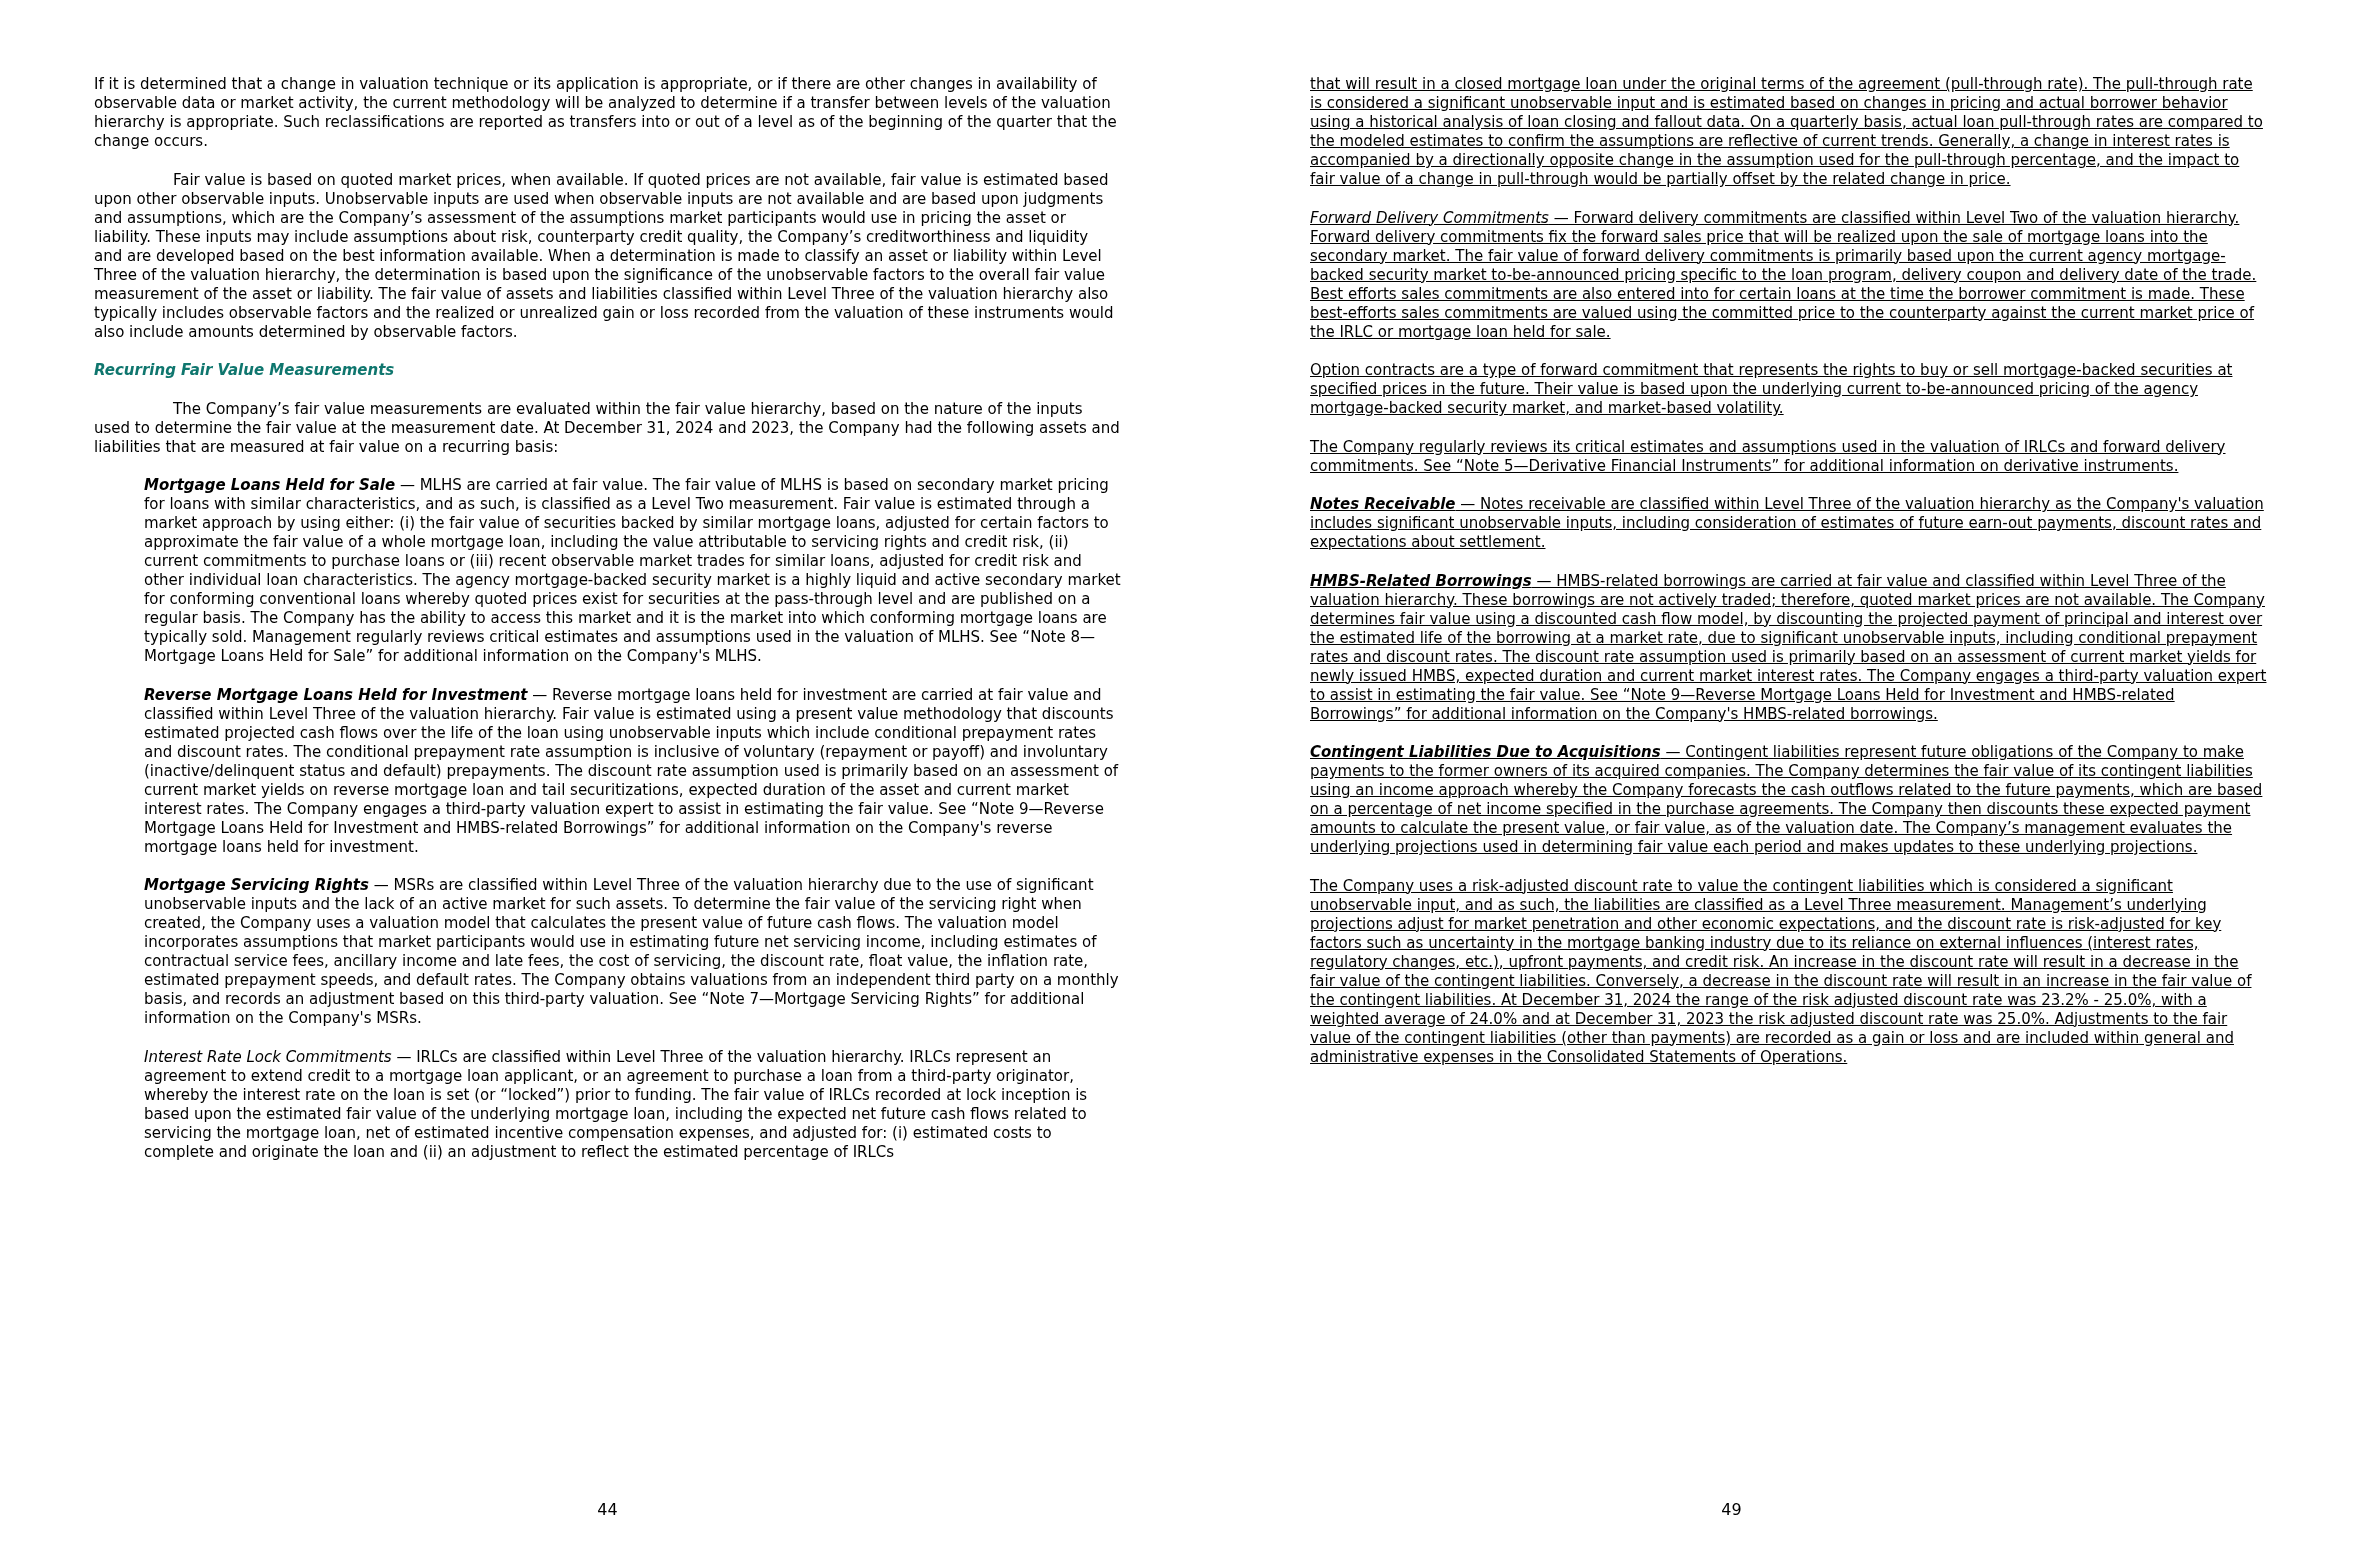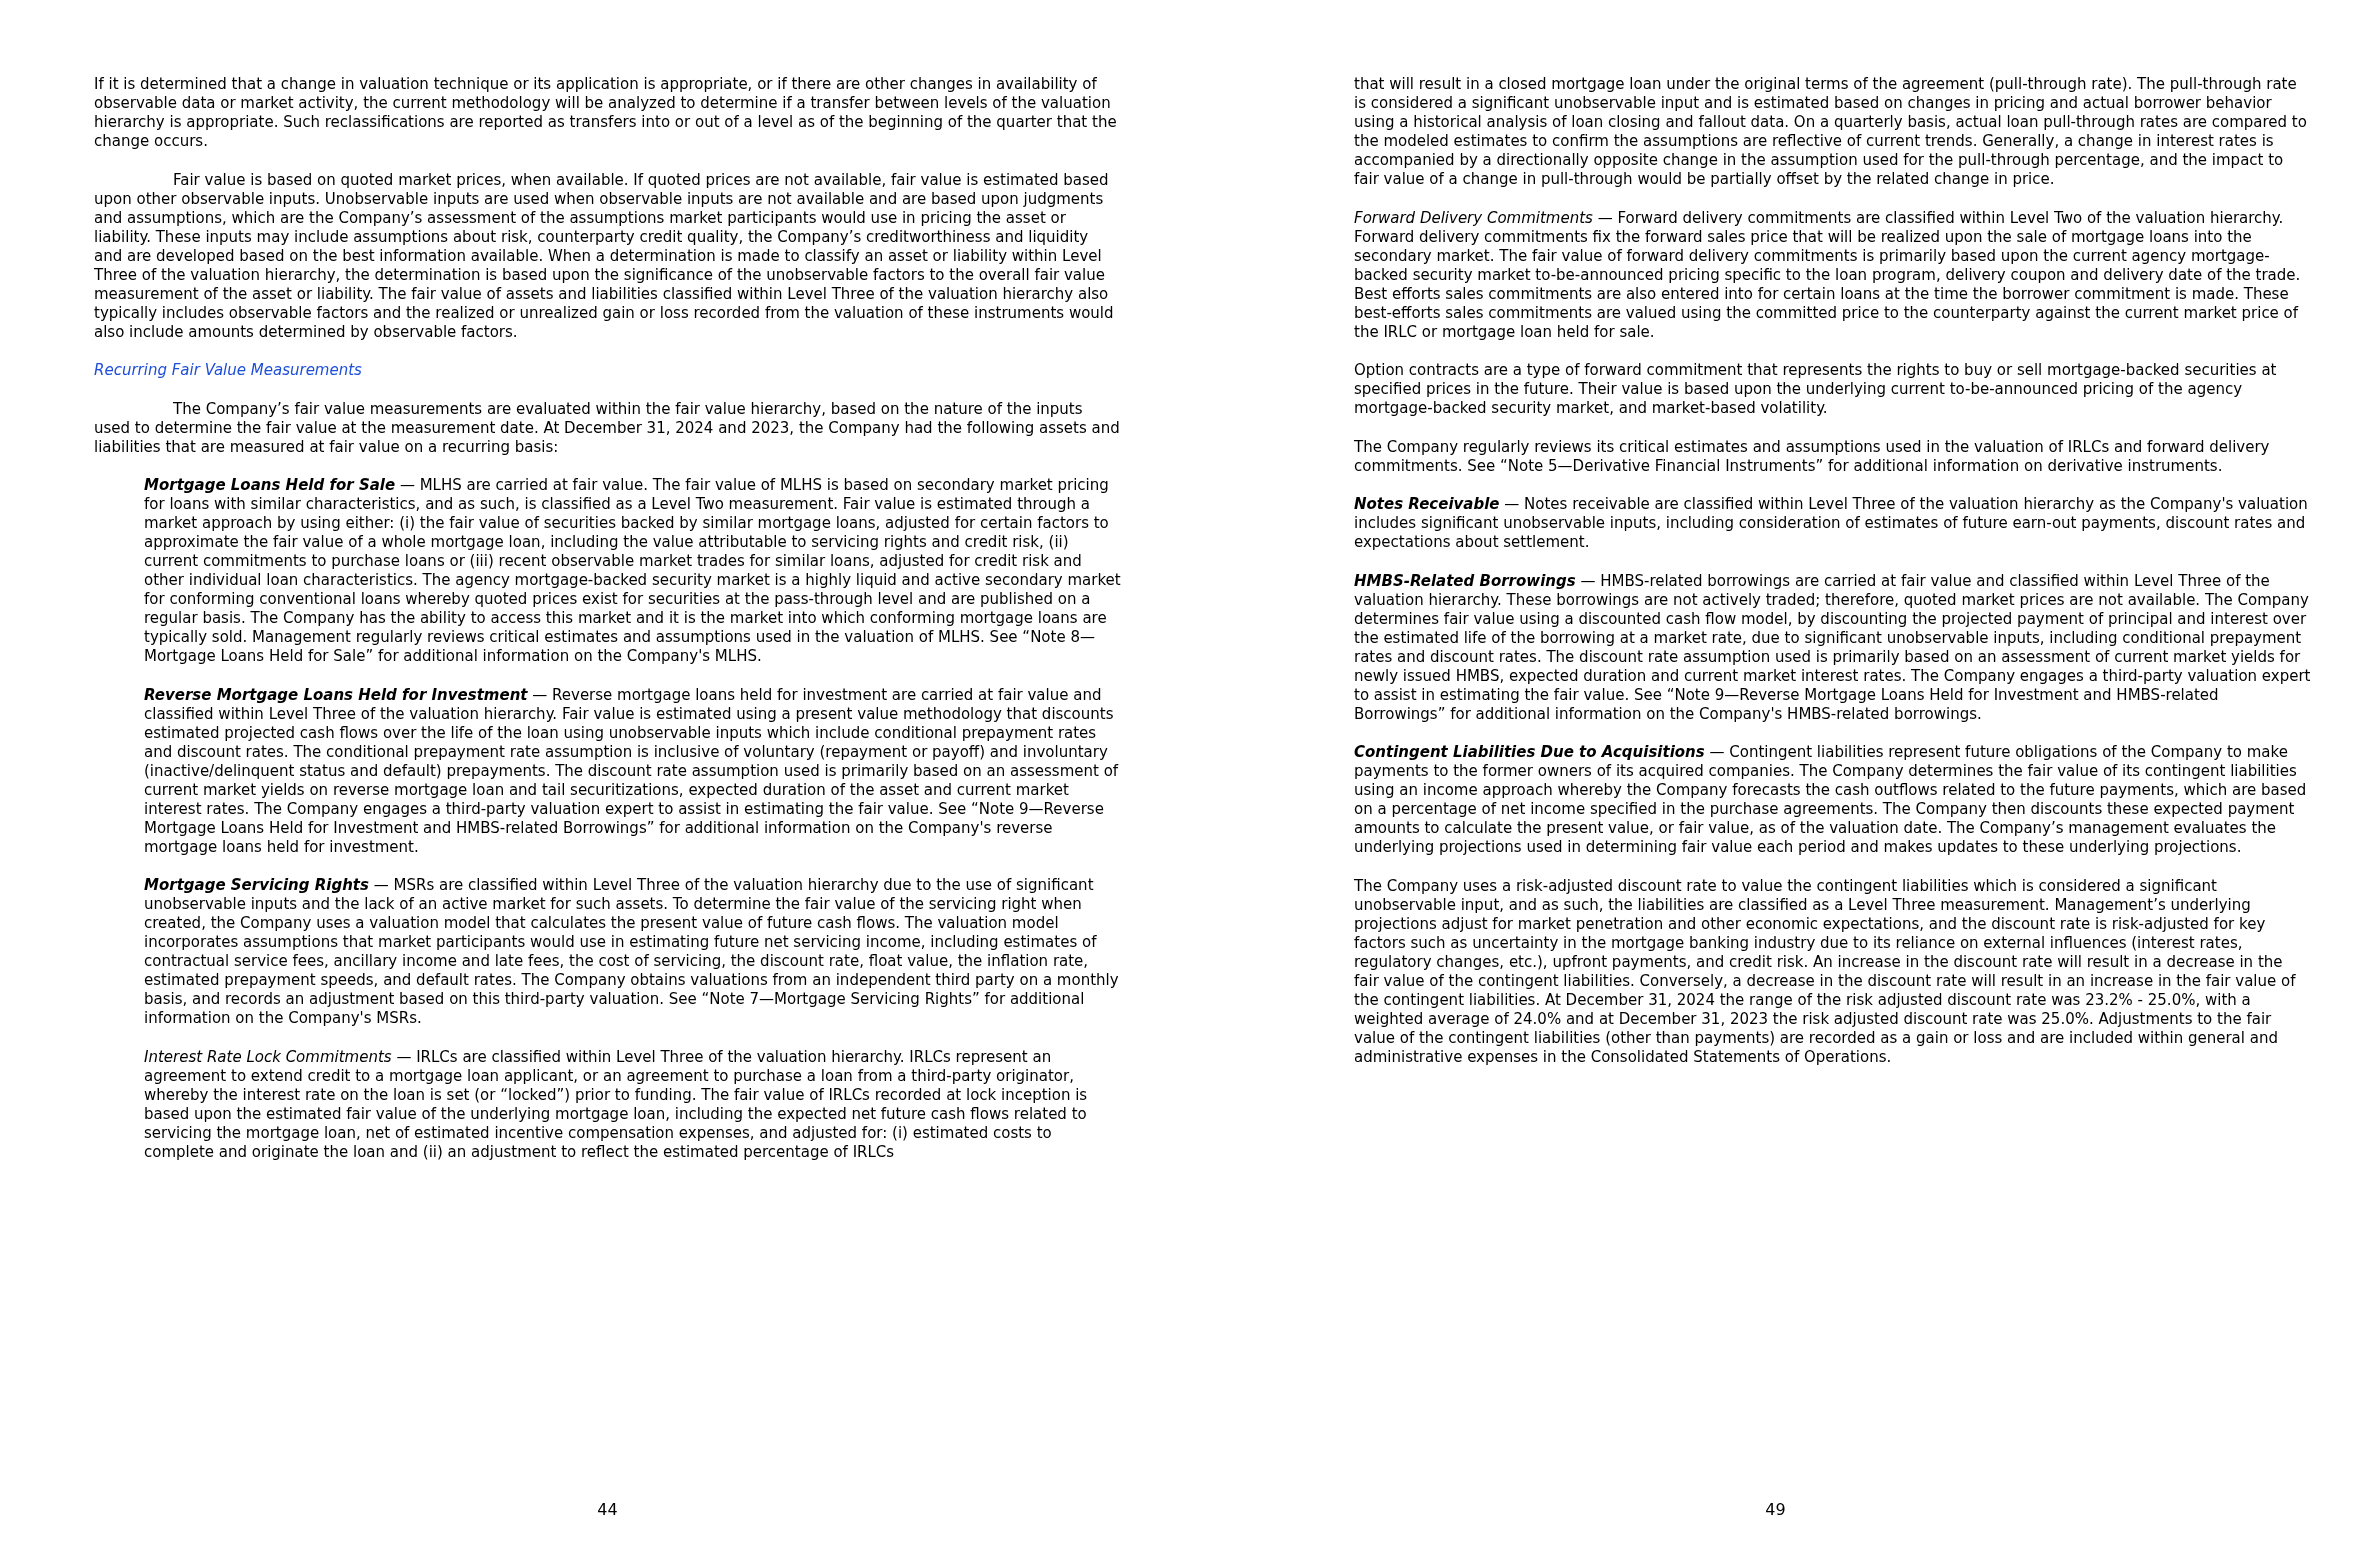--- a/index.html
+++ b/index.html
@@ -20,36 +20,36 @@
     height: 1549px;
     background: #ffffff;
     border-radius: 21px;
   }
   .page {
     position: absolute;
     top: 0;
     height: 1549px;
   }
   .page-left  { left: 94px;  width: 1027px; }
-  .page-right { left: 1354px; width: 958px; }
+  .page-right { left: 1310px; width: 958px; text-decoration: underline; }
   .content {
     padding-top: 75px;
     font-size: 15px;
     line-height: 19px;
     text-align: left;
   }
   .content p {
     margin: 0 0 19.5px 0;
   }
   .content p.indent { text-indent: 79px; }
   .content p.inset  { margin-left: 50px; }
   .heading {
-    font-weight: normal;
+    font-weight: bold;
     font-style: italic;
-    color: #1d4ed8;
+    color: #0f766e;
     margin: 10px 0 19.5px 0;
   }
   .lead-bold   { font-weight: bold; font-style: italic; }
   .lead-italic { font-style: italic; }
   .page-number {
     position: absolute;
     bottom: 30px;
     left: 0;
     width: 100%;
     text-align: center;

